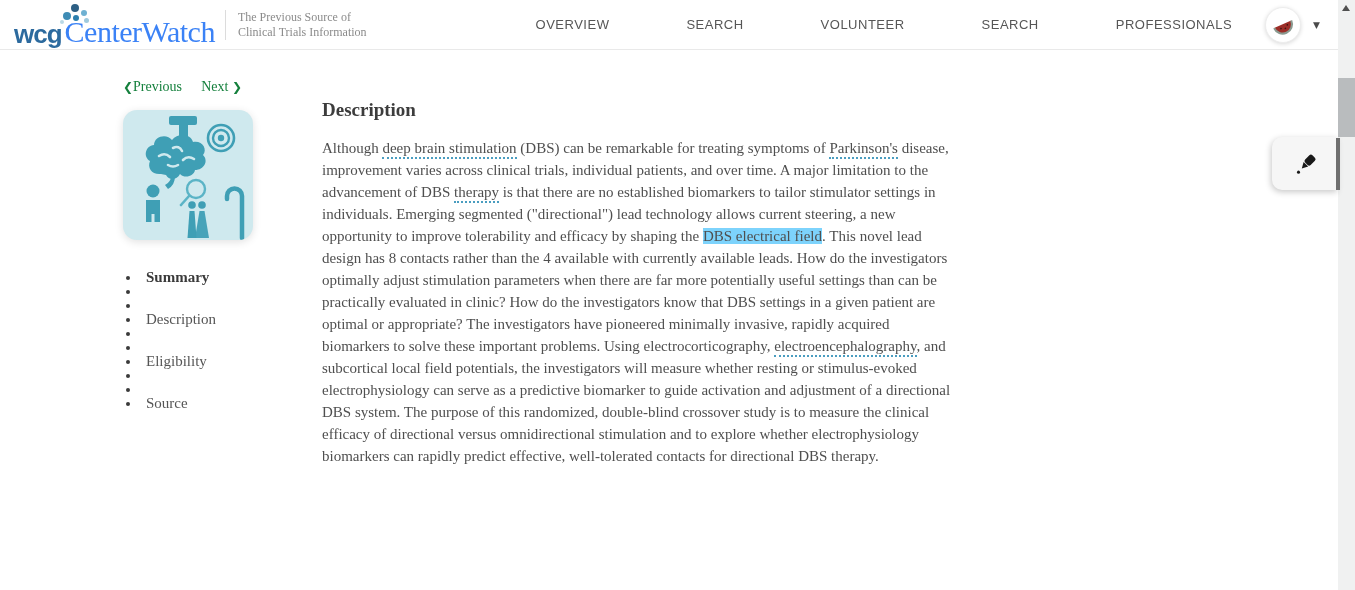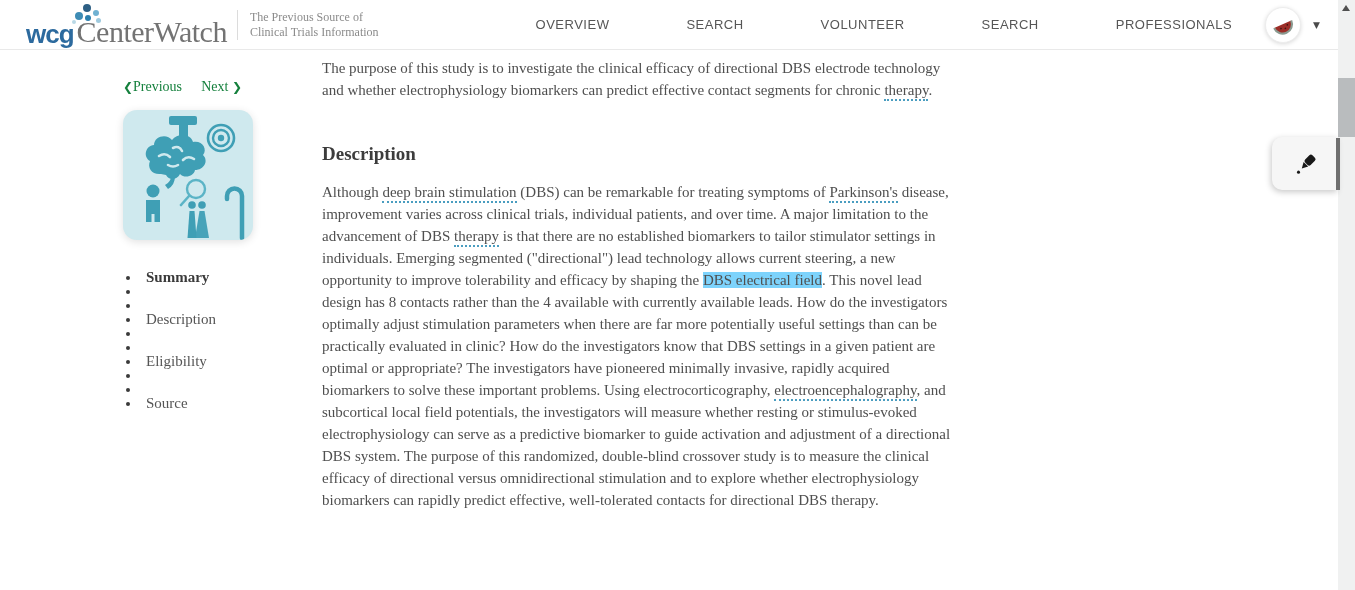--- a/index.html
+++ b/index.html
@@ -4,32 +4,32 @@
 <style>
   * { margin:0; padding:0; box-sizing:border-box; }
   html,body { width:1355px; height:590px; overflow:hidden; background:#ffffff;
               font-family:"Liberation Serif","DejaVu Serif",serif; }
   .page { position:relative; width:1355px; height:590px; }
 
   
   .header { position:absolute; left:0; top:0; width:1338px; height:50px;
             background:#fff; border-bottom:1px solid #e9e9e9; z-index:30;
             display:flex; align-items:center; }
-  .logo-wrap { position:relative; display:flex; align-items:flex-end; margin-left:26px; height:44px; }
+  .logo-wrap { position:relative; display:flex; align-items:flex-end; margin-left:14px; height:44px; }
   .logo-dots { position:absolute; left:46px; top:1px; width:30px; height:22px; }
   .logo-dots i { position:absolute; border-radius:50%; display:block; }
   .d1 { width:8px;  height:8px;  background:#2d5f84; left:11px; top:0; }
   .d2 { width:6px;  height:6px;  background:#6fb1d2; left:21px; top:6px; }
   .d3 { width:8px;  height:8px;  background:#3e8cb5; left:3px;  top:8px; }
   .d4 { width:5px;  height:5px;  background:#9fcade; left:24px; top:14px; }
   .d5 { width:6px;  height:6px;  background:#2b7fae; left:13px; top:11px; }
   .d6 { width:4px;  height:4px;  background:#b9d8e6; left:0px;  top:16px; }
   .logo-wcg { font-family:"Liberation Sans",sans-serif; font-weight:bold;
               font-size:26px; color:#2c6a9e; line-height:1; letter-spacing:-1px; }
-  .logo-name { font-size:30px; color:#737373; line-height:1; margin-left:3px; letter-spacing:-0.5px; }
+  .logo-name { font-size:30px; color:#3b82f6; line-height:1; margin-left:3px; letter-spacing:-0.5px; }
   .header-divider { width:1px; height:30px; background:#dcdcdc; margin:0 12px 0 10px; }
   .tagline { font-size:12px; color:#8b8b8b; line-height:15px; }
 
   .header-nav { display:flex; align-items:center; margin-left:auto;
                 font-family:"Liberation Sans",sans-serif; }
   .nav-item { font-size:13px; color:#565656; letter-spacing:0.5px; margin-right:33px;
               cursor:pointer;margin-left:44px; }
   .avatar { width:36px; height:36px; border-radius:50%; background:#fff;
             border:1px solid #ededed; box-shadow:0 1px 4px rgba(0,0,0,0.15);
             display:flex; align-items:center; justify-content:center; cursor:pointer; }
@@ -169,21 +169,20 @@
     <li><span>Description</span></li>
     <li><span></span></li>
     <li><span></span></li>
     <li><span>Eligibility</span></li>
     <li><span></span></li>
     <li><span></span></li>
     <li><span>Source</span></li>
   </ul>
 
   <div class="main-col">
-    <p><span>The purpose of this study is to investigate the clinical efficacy of directional DBS electrode technology and whether electrophysiology biomarkers can predict effective contact segments for chronic </span><span class="seg-link">therapy</span><span>.</span></p>
     <h2 class="desc-heading">Description</h2>
     <p><span>Although </span><span class="seg-link">deep brain stimulation</span><span> (DBS) can be remarkable for treating symptoms of </span><span class="seg-link">Parkinson's</span><span> disease, improvement varies across clinical trials, individual patients, and over time. A major limitation to the advancement of DBS </span><span class="seg-link">therapy</span><span> is that there are no established biomarkers to tailor stimulator settings in individuals. Emerging segmented ("directional") lead technology allows current steering, a new opportunity to improve tolerability and efficacy by shaping the </span><span class="seg-highlight">DBS electrical field</span><span>. This novel lead design has 8 contacts rather than the 4 available with currently available leads. How do the investigators optimally adjust stimulation parameters when there are far more potentially useful settings than can be practically evaluated in clinic? How do the investigators know that DBS settings in a given patient are optimal or appropriate? The investigators have pioneered minimally invasive, rapidly acquired biomarkers to solve these important problems. Using electrocorticography, </span><span class="seg-link">electroencephalography</span><span>, and subcortical local field potentials, the investigators will measure whether resting or stimulus-evoked electrophysiology can serve as a predictive biomarker to guide activation and adjustment of a directional DBS system. The purpose of this randomized, double-blind crossover study is to measure the clinical efficacy of directional versus omnidirectional stimulation and to explore whether electrophysiology biomarkers can rapidly predict effective, well-tolerated contacts for directional DBS therapy.</span></p>
   </div>
 
   <div class="hl-button">
     <svg width="26" height="26" viewBox="0 0 24 24">
       <g transform="rotate(45 12 12)" fill="#191919">
         <rect x="9.2" y="1.5" width="7.2" height="9.5" rx="2"></rect>
         <path d="M9.8 11.6 h6 L12.8 17 z"></path>
       </g>

